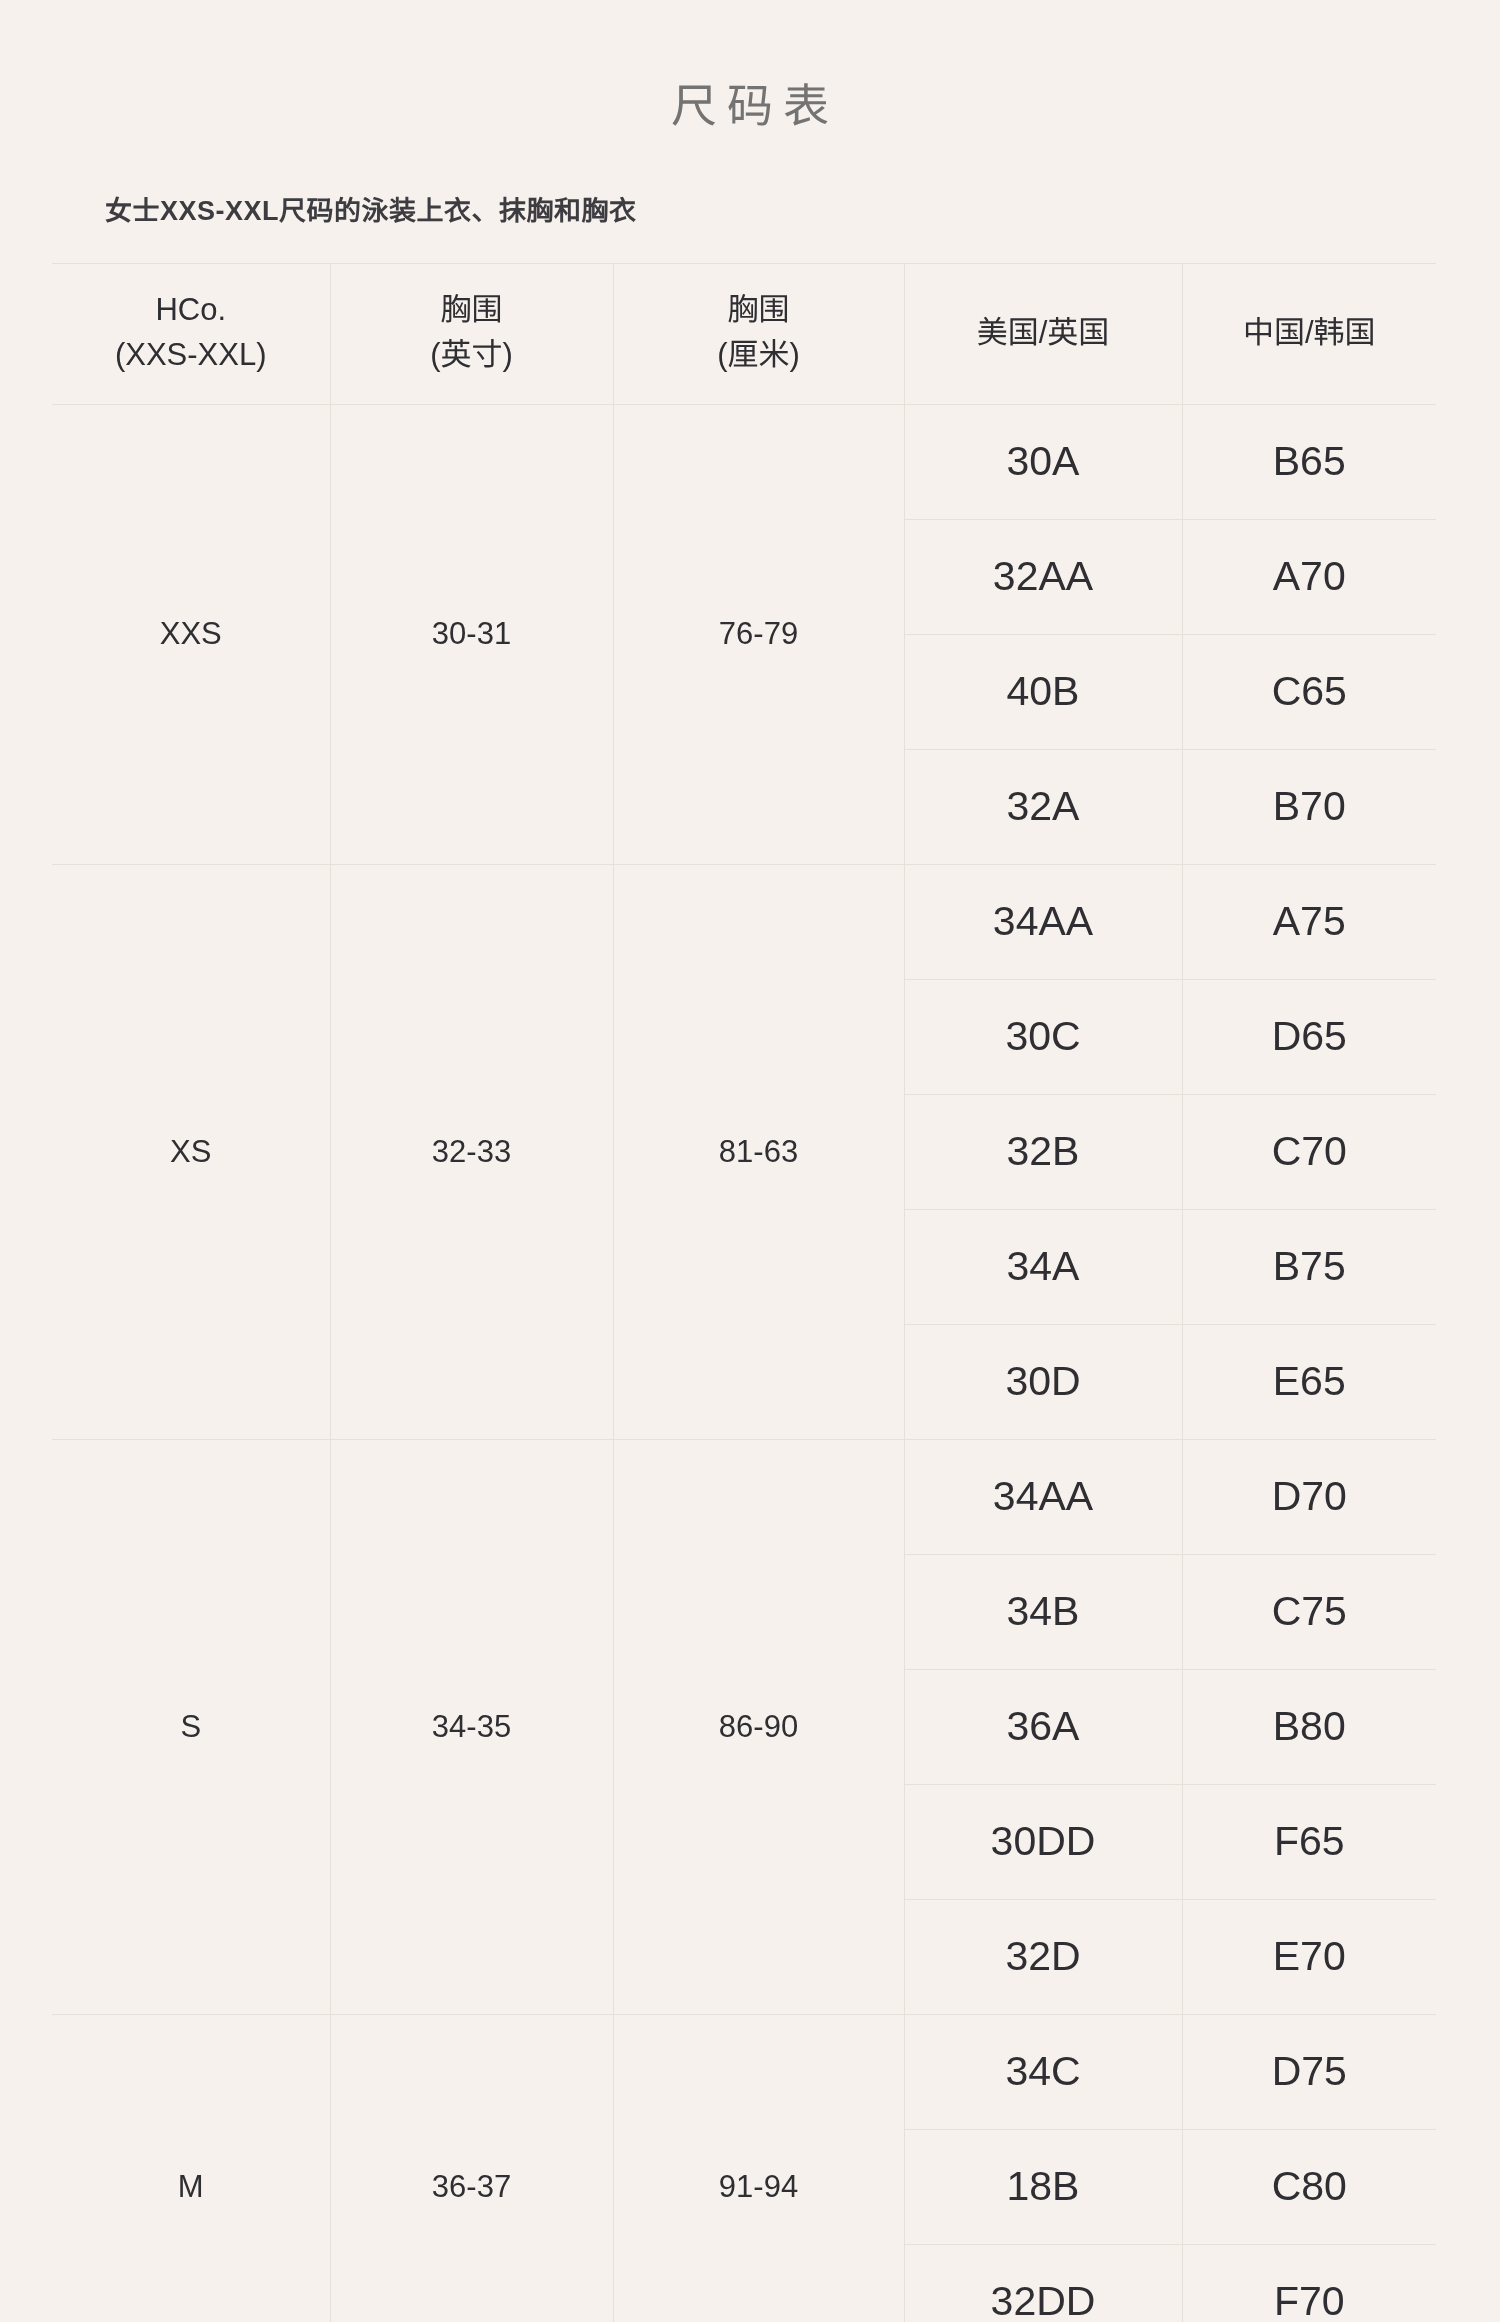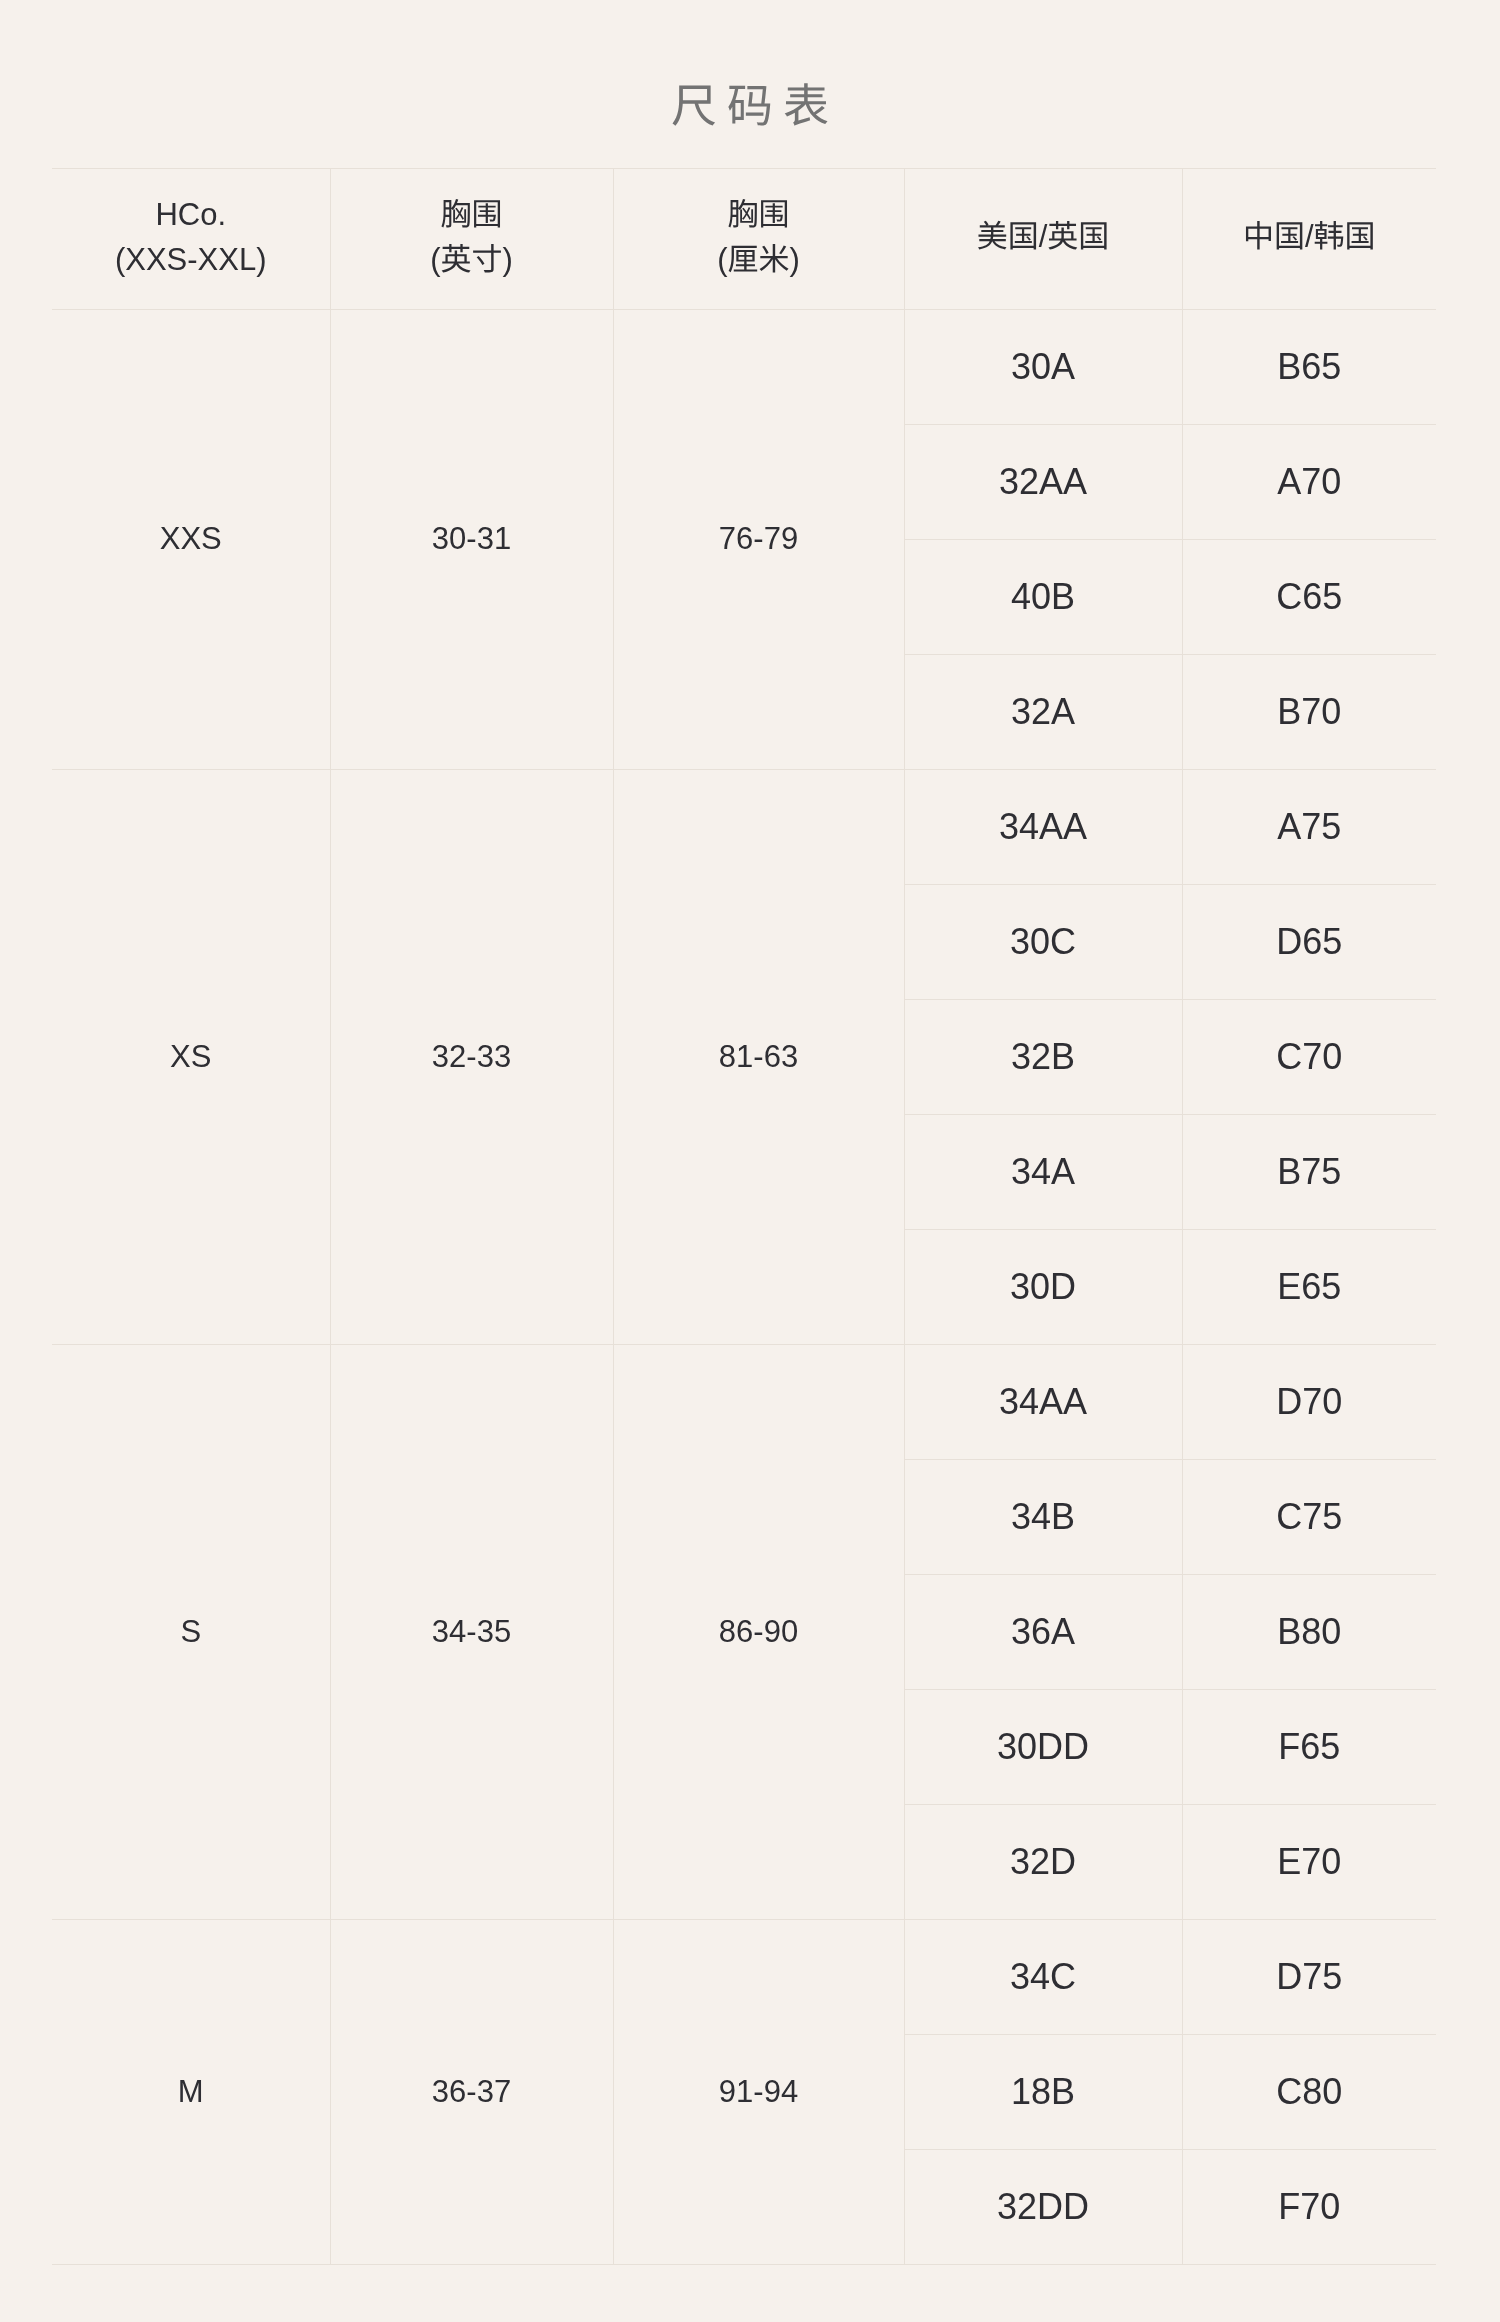--- a/index.html
+++ b/index.html
@@ -77,21 +77,21 @@
     border-top: 1px solid #E7E0D8;
   }
   .hdr-line { display: block; }
 
   table.size-table td.group-cell {
     font-size: 31px;
     font-weight: 400;
     margin-top: 16px;
   }
   table.size-table td.sub-cell {
-    font-size: 36px;
+    font-size: 41px;
     font-weight: 400;
     height: 114px;
     padding: 0 8px;
   }
 
   
   table.size-table tr td:first-child,
   table.size-table tr th:first-child {
     border-left: none;
   }
@@ -100,20 +100,21 @@
     border-right: none;
   }
 </style>
 </head>
 <body>
 
 <div class="page">
 
   <h1 class="title">尺码表</h1>
 
+  <div class="subtitle">女士XXS-XXL尺码的泳装上衣、抹胸和胸衣</div>
 
   <div class="table-wrap">
     <table class="size-table">
       <colgroup>
         <col class="c1">
           <col class="c2">
           <col class="c3">
           <col class="c4">
           <col class="c5">
       </colgroup>

